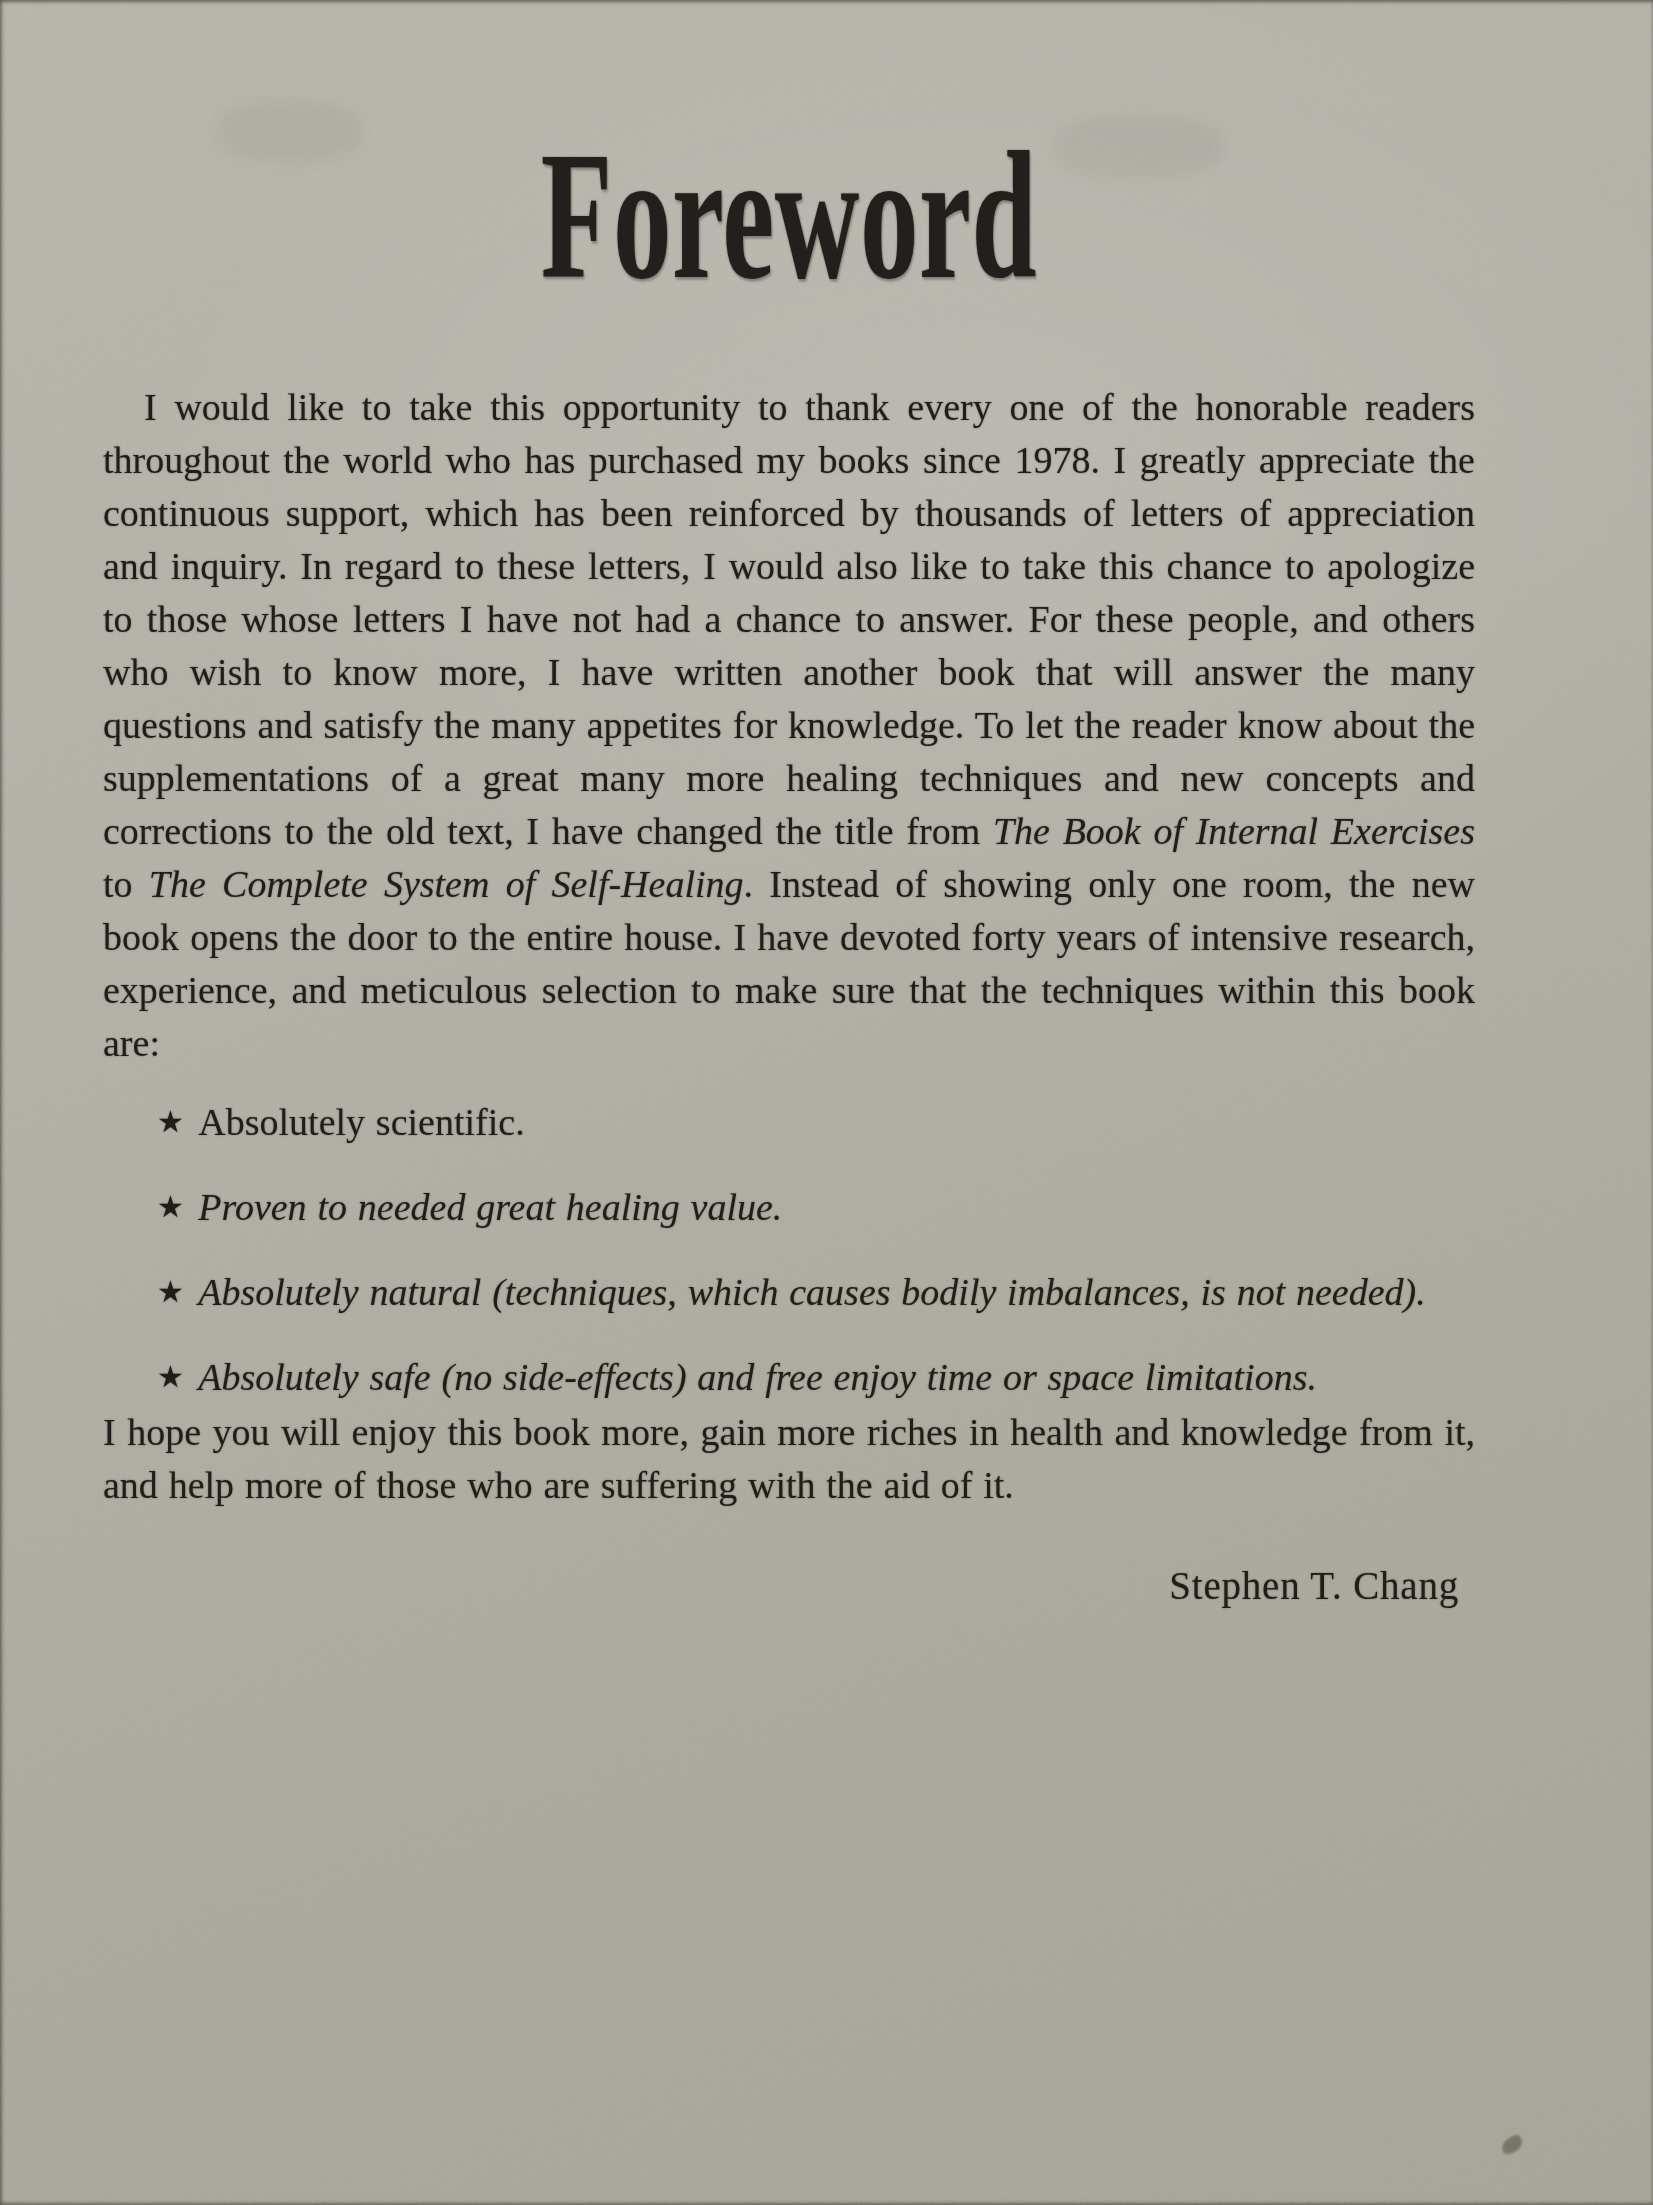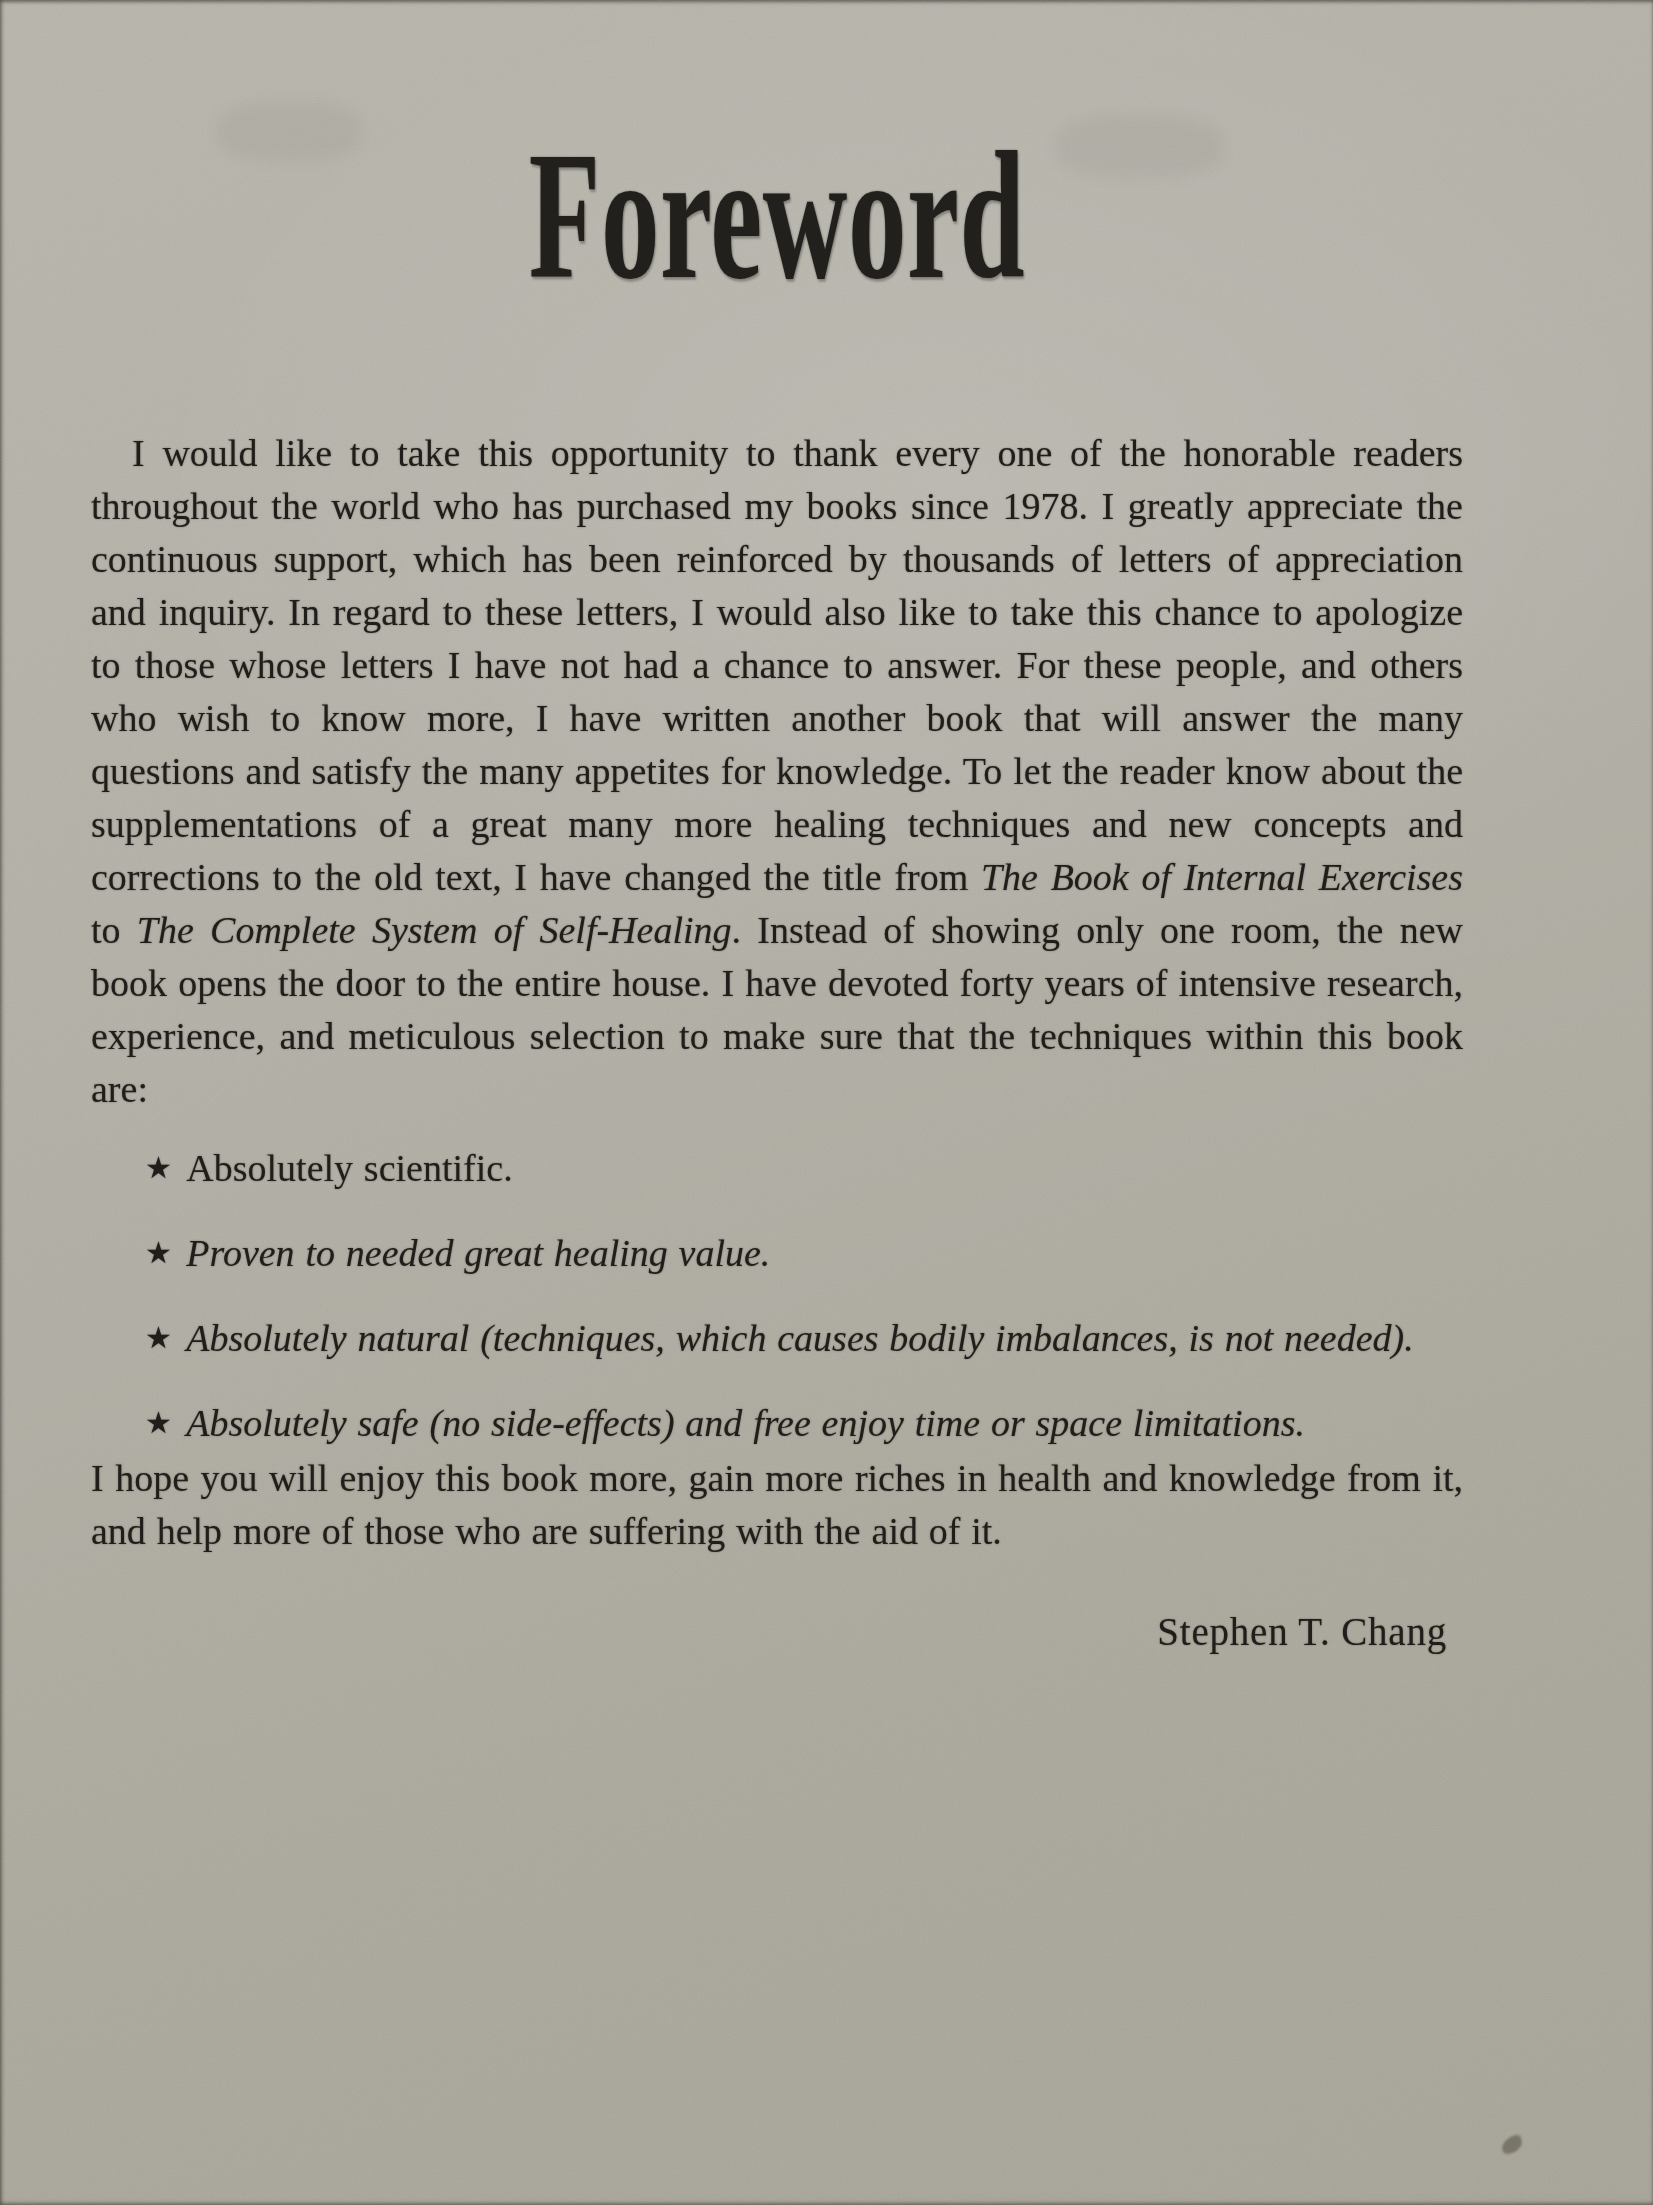--- a/index.html
+++ b/index.html
@@ -24,21 +24,21 @@
   .grain {
     position: absolute;
     inset: 0;
     width: 100%;
     height: 100%;
     opacity: 0.13;
     pointer-events: none;
   }
   .column {
     position: absolute;
-    left: 91px;
+    left: 103px;
     top: 0;
     width: 1372px;
     color: #201e1a;
     font-family: "Liberation Serif", "DejaVu Serif", serif;
     filter: blur(0.3px);
   }
   .title {
     margin: 124px 0 0 0;
     font-size: 183px;
     font-weight: bold;
@@ -53,21 +53,21 @@
   }
   .para {
     margin: 0;
     font-size: 38px;
     line-height: 53px;
     text-align: justify;
     word-spacing: 1.3px;
     text-shadow: 0 0 1.7px rgba(32,30,26,0.5);
   }
   .first-para {
-    margin-top: 120px;
+    margin-top: 74px;
     text-indent: 41px;
   }
   .italic { font-style: italic; }
   .bullets {
     list-style: none;
     margin: 25.5px 0 0 0;
     padding: 0;
   }
   .bullet {
     padding-left: 54px;

